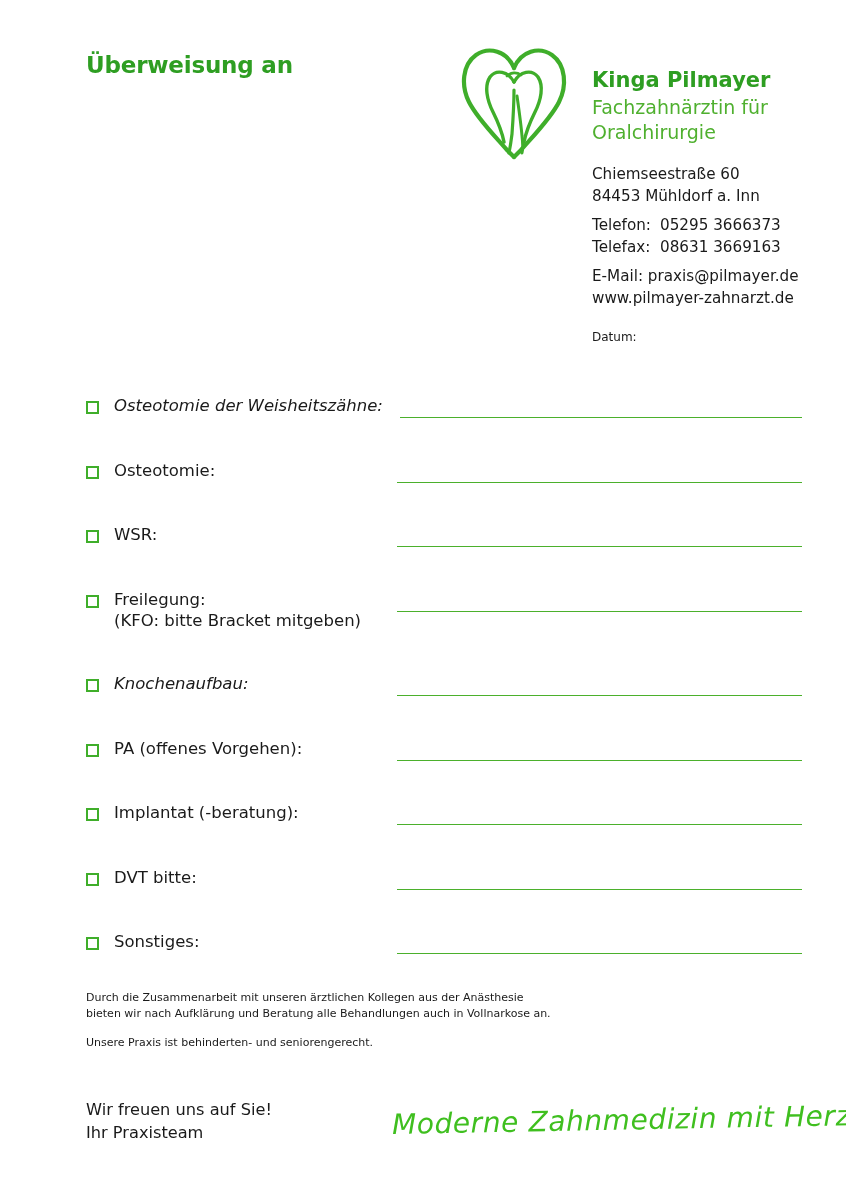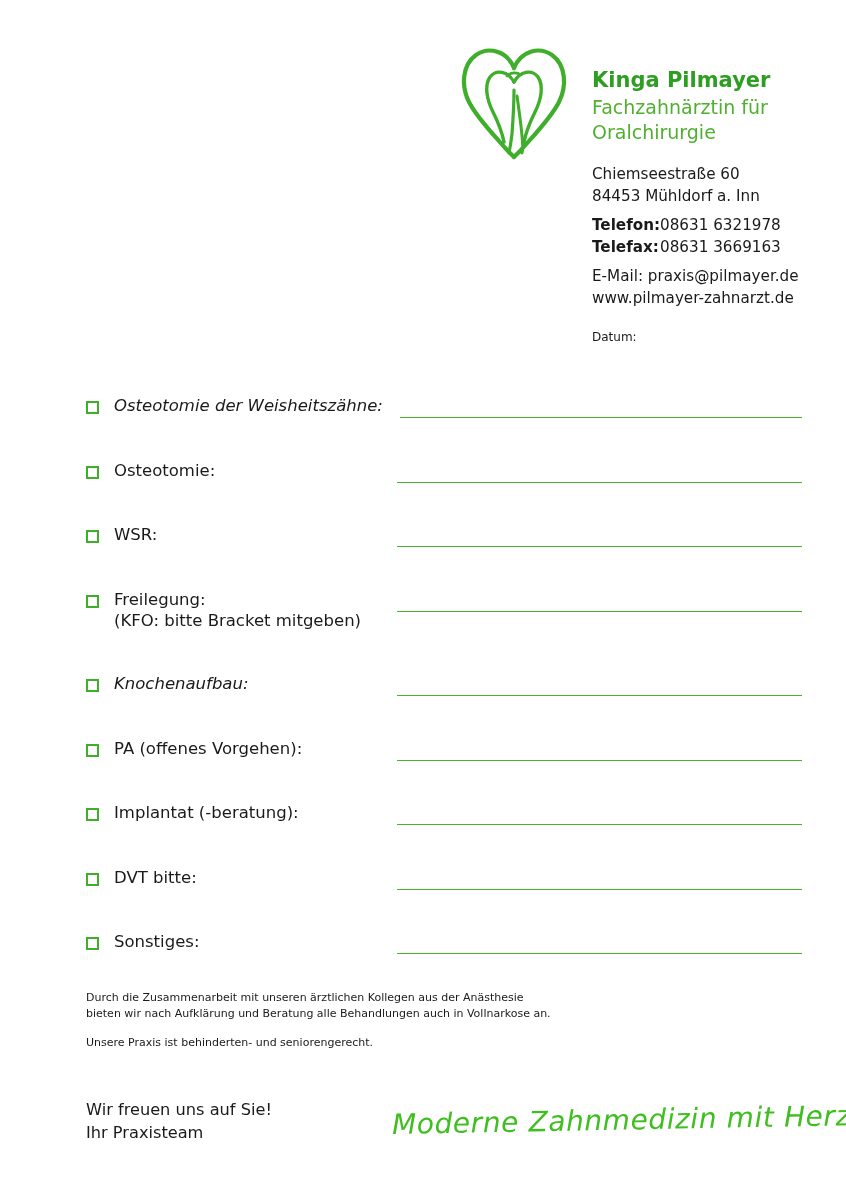--- a/index.html
+++ b/index.html
@@ -76,21 +76,20 @@
     font-family: "DejaVu Sans", sans-serif;
     font-size: 15.2px;
     color: #1a1a1a;
     line-height: 1.45;
   }
   .address-block .line { white-space: nowrap; }
   .address-block .grp { margin-bottom: 7px; }
   .addr-label {
     display: inline-block;
     width: 68px;
-    font-weight: bold;
   }
 
   .datum-line {
     position: absolute;
     left: 592px;
     top: 330px;
     font-family: "DejaVu Sans", sans-serif;
     font-size: 12px;
     color: #1a1a1a;
   }
@@ -183,20 +182,21 @@
     white-space: nowrap;
     transform: rotate(-1.1deg);
     transform-origin: left center;
   }
 </style>
 </head>
 <body>
 
 <div class="page">
 
+  <div class="form-title">Überweisung an</div>
 
   <div class="logo">
     <svg viewBox="0 0 118 122" xmlns="http://www.w3.org/2000/svg" aria-hidden="true">
       <g fill="none" stroke="#3fae2a" stroke-linecap="round" stroke-linejoin="round">
 
         <path d="M59 30 C52 13 34 8 21 17 C7 27 6 48 14 64 C22 80 38 96 52 112 C56 116 58 118 59 119" stroke-width="4.2"></path>
 
         <path d="M59 30 C66 13 84 8 97 17 C111 27 112 48 104 64 C96 80 80 96 66 112 C62 116 60 118 59 119" stroke-width="4.2"></path>
 
         <path d="M59 44 C53 33 41 31 35 39 C29 48 32 62 38 74 C43 84 47 94 49 104" stroke-width="3.4"></path>
@@ -219,21 +219,21 @@
       <div>Oralchirurgie</div>
     </div>
   </div>
 
   <div class="address-block">
     <div class="grp">
       <div class="line">Chiemseestraße 60</div>
       <div class="line">84453 Mühldorf a. Inn</div>
     </div>
     <div class="grp">
-      <div class="line"><span class="addr-label">Telefon:</span><span>08631 6321978</span></div>
+      <div class="line"><span class="addr-label">Telefon:</span><span>05295 3666373</span></div>
       <div class="line"><span class="addr-label">Telefax:</span><span>08631 3669163</span></div>
     </div>
     <div class="grp">
       <div class="line">E-Mail: praxis@pilmayer.de</div>
       <div class="line">www.pilmayer-zahnarzt.de</div>
     </div>
   </div>
 
   <div class="datum-line">Datum:</div>
 

